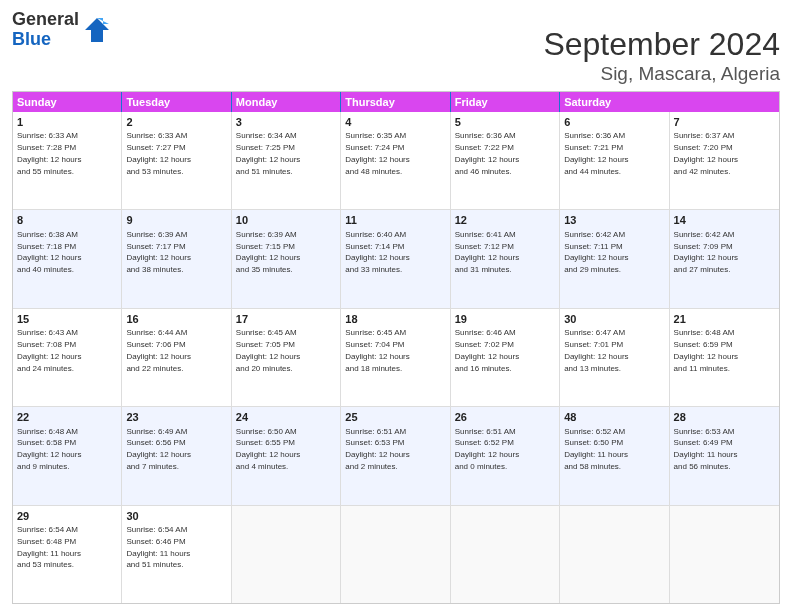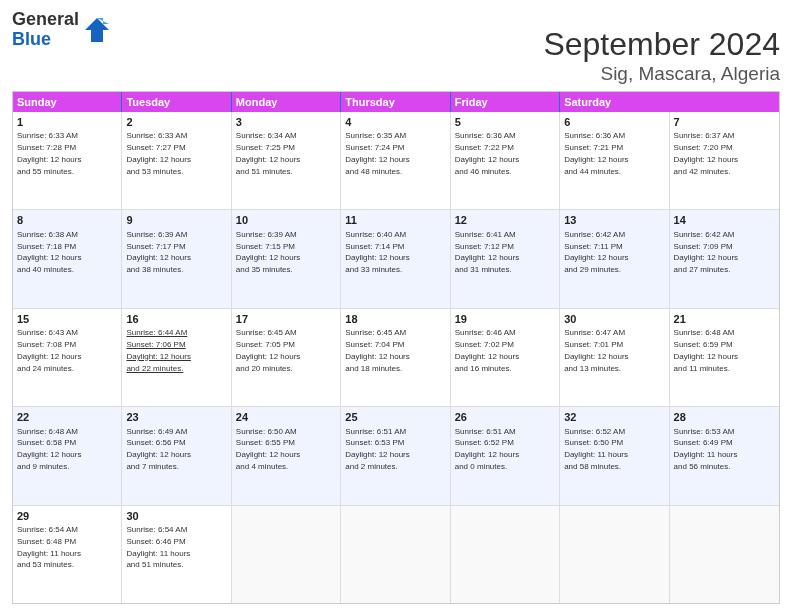--- a/index.html
+++ b/index.html
@@ -205,21 +205,21 @@
           <div class="cal-cell alt"><span class="day-num">14</span><span class="cell-text" style="white-space: pre-line;">Sunrise: 6:42 AM
 Sunset: 7:09 PM
 Daylight: 12 hours
 and 27 minutes.</span></div>
         </div>
         <div class="cal-row">
           <div class="cal-cell"><span class="day-num">15</span><span class="cell-text" style="white-space: pre-line; text-align: right;">Sunrise: 6:43 AM
 Sunset: 7:08 PM
 Daylight: 12 hours
 and 24 minutes.</span></div>
-          <div class="cal-cell"><span class="day-num">16</span><span class="cell-text" style="white-space: pre-line; text-decoration: underline;">Sunrise: 6:44 AM
+          <div class="cal-cell"><span class="day-num">16</span><span class="cell-text" style="white-space: pre-line;">Sunrise: 6:44 AM
 Sunset: 7:06 PM
 Daylight: 12 hours
 and 22 minutes.</span></div>
           <div class="cal-cell"><span class="day-num">17</span><span class="cell-text" style="white-space: pre-line;">Sunrise: 6:45 AM
 Sunset: 7:05 PM
 Daylight: 12 hours
 and 20 minutes.</span></div>
           <div class="cal-cell"><span class="day-num">18</span><span class="cell-text" style="white-space: pre-line;">Sunrise: 6:45 AM
 Sunset: 7:04 PM
 Daylight: 12 hours
@@ -251,21 +251,21 @@
 Daylight: 12 hours
 and 4 minutes.</span></div>
           <div class="cal-cell alt"><span class="day-num">25</span><span class="cell-text" style="white-space: pre-line;">Sunrise: 6:51 AM
 Sunset: 6:53 PM
 Daylight: 12 hours
 and 2 minutes.</span></div>
           <div class="cal-cell alt"><span class="day-num">26</span><span class="cell-text" style="white-space: pre-line;">Sunrise: 6:51 AM
 Sunset: 6:52 PM
 Daylight: 12 hours
 and 0 minutes.</span></div>
-          <div class="cal-cell alt"><span class="day-num">32</span><span class="cell-text" style="white-space: pre-line;">Sunrise: 6:52 AM
+          <div class="cal-cell alt"><span class="day-num">48</span><span class="cell-text" style="white-space: pre-line;">Sunrise: 6:52 AM
 Sunset: 6:50 PM
 Daylight: 11 hours
 and 58 minutes.</span></div>
           <div class="cal-cell alt"><span class="day-num">28</span><span class="cell-text" style="white-space: pre-line;">Sunrise: 6:53 AM
 Sunset: 6:49 PM
 Daylight: 11 hours
 and 56 minutes.</span></div>
         </div>
         <div class="cal-row">
           <div class="cal-cell"><span class="day-num">29</span><span class="cell-text" style="white-space: pre-line;">Sunrise: 6:54 AM

